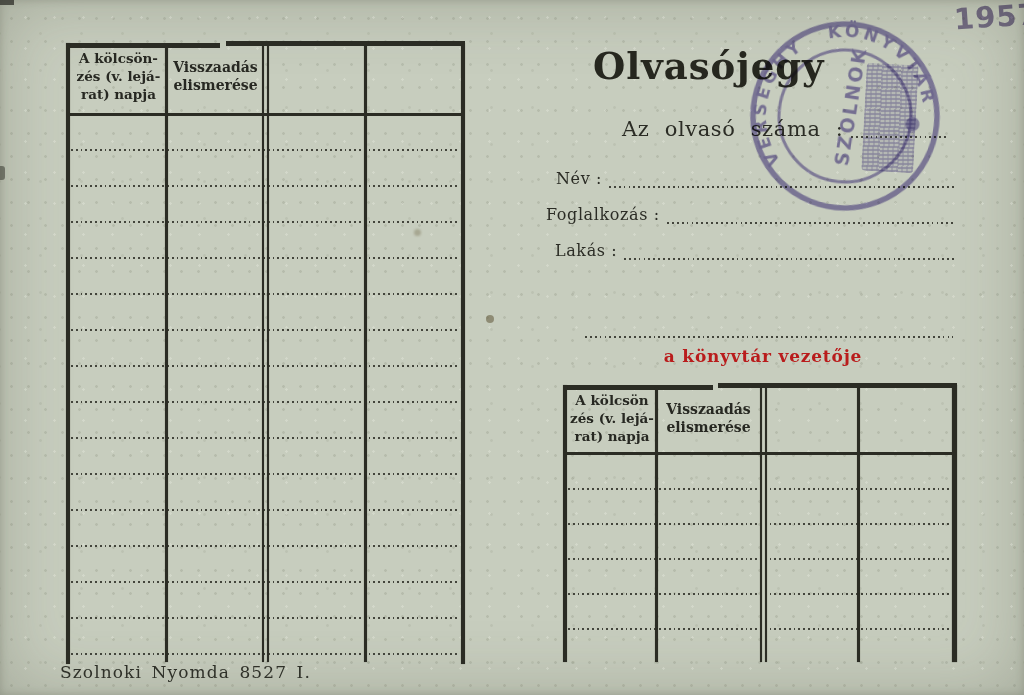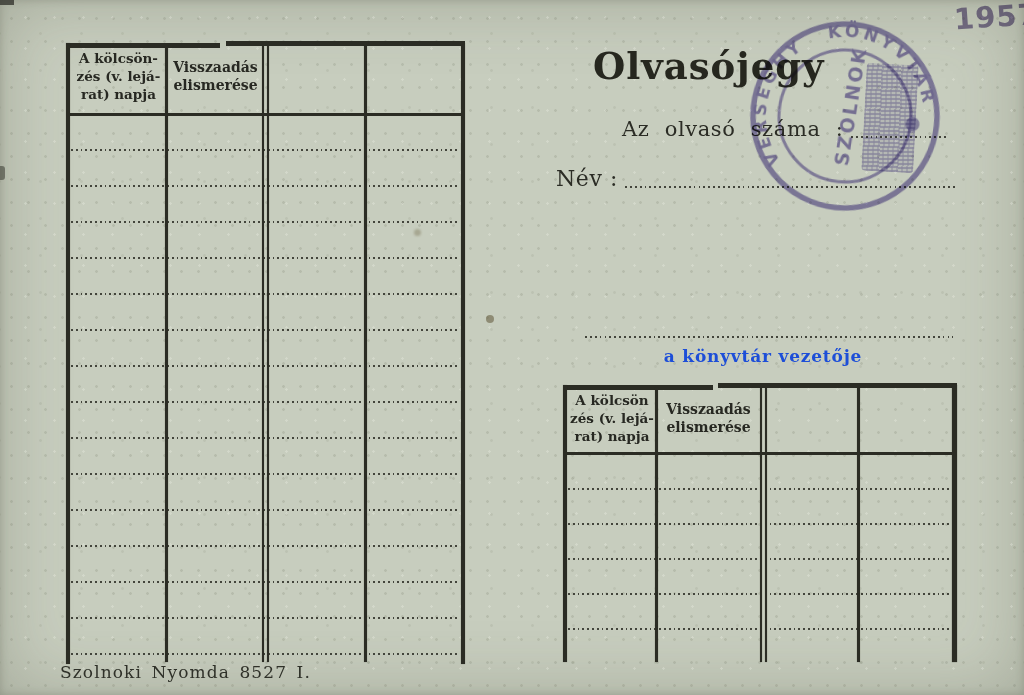--- a/index.html
+++ b/index.html
@@ -28,28 +28,28 @@
   .trow{position:relative;
      background-image:repeating-linear-gradient(90deg, rgba(44,45,37,.85) 0 1.8px, transparent 1.8px 4.8px);
      background-size:calc(100% - 10px) 2px;background-position:5px 100%;background-repeat:no-repeat;}
   .tbl-left .trow{height:36px;}
   .tbl-right .trow{height:35px;}
 
   
   .title{position:absolute;left:593px;top:44px;width:320px;text-align:left;
          font-size:37px;font-weight:600;letter-spacing:1px;color:#26271f;}
   .frow{position:absolute;display:flex;}
-  .frow .lbl{font-size:22px;color:#2b2c25;letter-spacing:.6px;line-height:28px;white-space:nowrap;}
+  .frow .lbl{font-size:16px;color:#2b2c25;letter-spacing:.6px;line-height:28px;white-space:nowrap;}
   .dotline{flex:1;height:2px;align-self:flex-end;margin:0 2px 5px 7px;
      background-image:repeating-linear-gradient(90deg, rgba(44,45,37,.85) 0 1.8px, transparent 1.8px 4.9px);}
   .readerline .lbl{font-size:21px;word-spacing:8px;}
   .sigline{position:absolute;left:585px;top:336px;width:368px;height:2px;
      background-image:repeating-linear-gradient(90deg, rgba(44,45,37,.85) 0 1.8px, transparent 1.8px 4.9px);}
   .sigcap{position:absolute;left:613px;top:346px;width:300px;text-align:center;
-     font-size:17px;font-weight:bold;color:#1d4ed8;letter-spacing:.8px;}
+     font-size:17px;font-weight:bold;color:#b91c1c;letter-spacing:.8px;}
   .imprint{position:absolute;left:60px;top:662px;font-size:17px;color:#2f3129;
      letter-spacing:1.1px;word-spacing:3px;}
 
   
   .stamp{position:absolute;left:743px;top:14px;mix-blend-mode:multiply;opacity:.88;
          transform:rotate(6deg);filter:blur(.3px);}
   .stamp-blob{position:absolute;left:864px;top:64px;width:52px;height:108px;
      transform:rotate(3deg);mix-blend-mode:multiply;opacity:.62;border-radius:4px;
      background-image:
        repeating-linear-gradient(0deg, rgba(118,104,176,.75) 0 2px, rgba(118,104,176,.18) 2px 4px),
@@ -108,20 +108,28 @@
 
   <div class="frow readerline" style="left:615px;top:115px;width:326px;margin-left:7px;">
     <span class="lbl">Az olvasó száma :</span>
     <span class="dotline"></span>
   </div>
 
   <div class="frow" style="left:556px;top:165px;width:402px;">
     <span class="lbl">Név :</span>
     <span class="dotline"></span>
   </div>
+  <div class="frow" style="left:546px;top:201px;width:412px;">
+    <span class="lbl">Foglalkozás :</span>
+    <span class="dotline"></span>
+  </div>
+  <div class="frow" style="left:555px;top:237px;width:403px;">
+    <span class="lbl">Lakás :</span>
+    <span class="dotline"></span>
+  </div>
 
   <div class="sigline"></div>
   <div class="sigcap">a könyvtár vezetője</div>
 
   <div class="tbl tbl-right" style="left:561px;top:381px;width:396px;height:281px;">
     <div class="rows" style="left:2px;top:74px;width:392px;">
         <div class="trow"></div>
         <div class="trow"></div>
         <div class="trow"></div>
         <div class="trow"></div>

